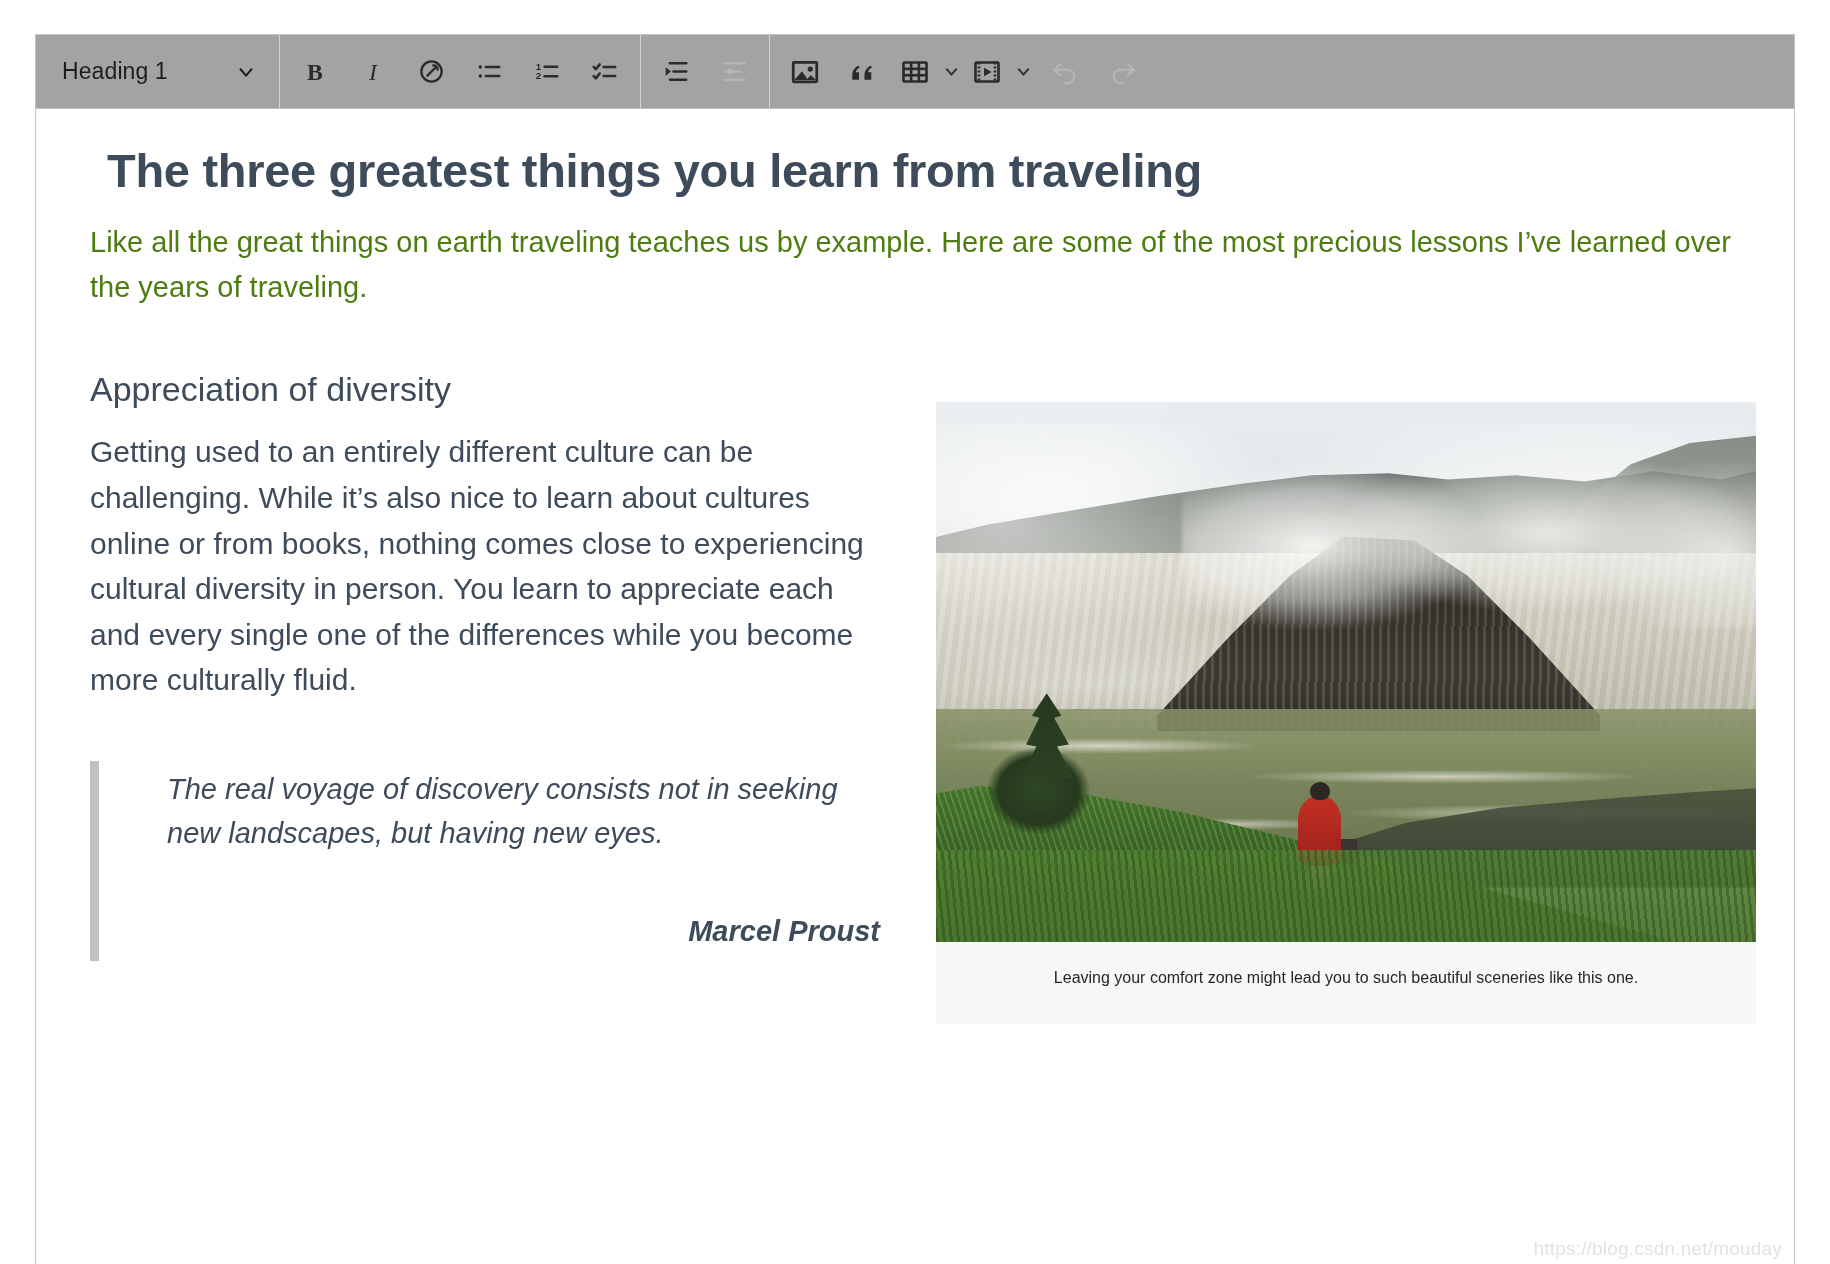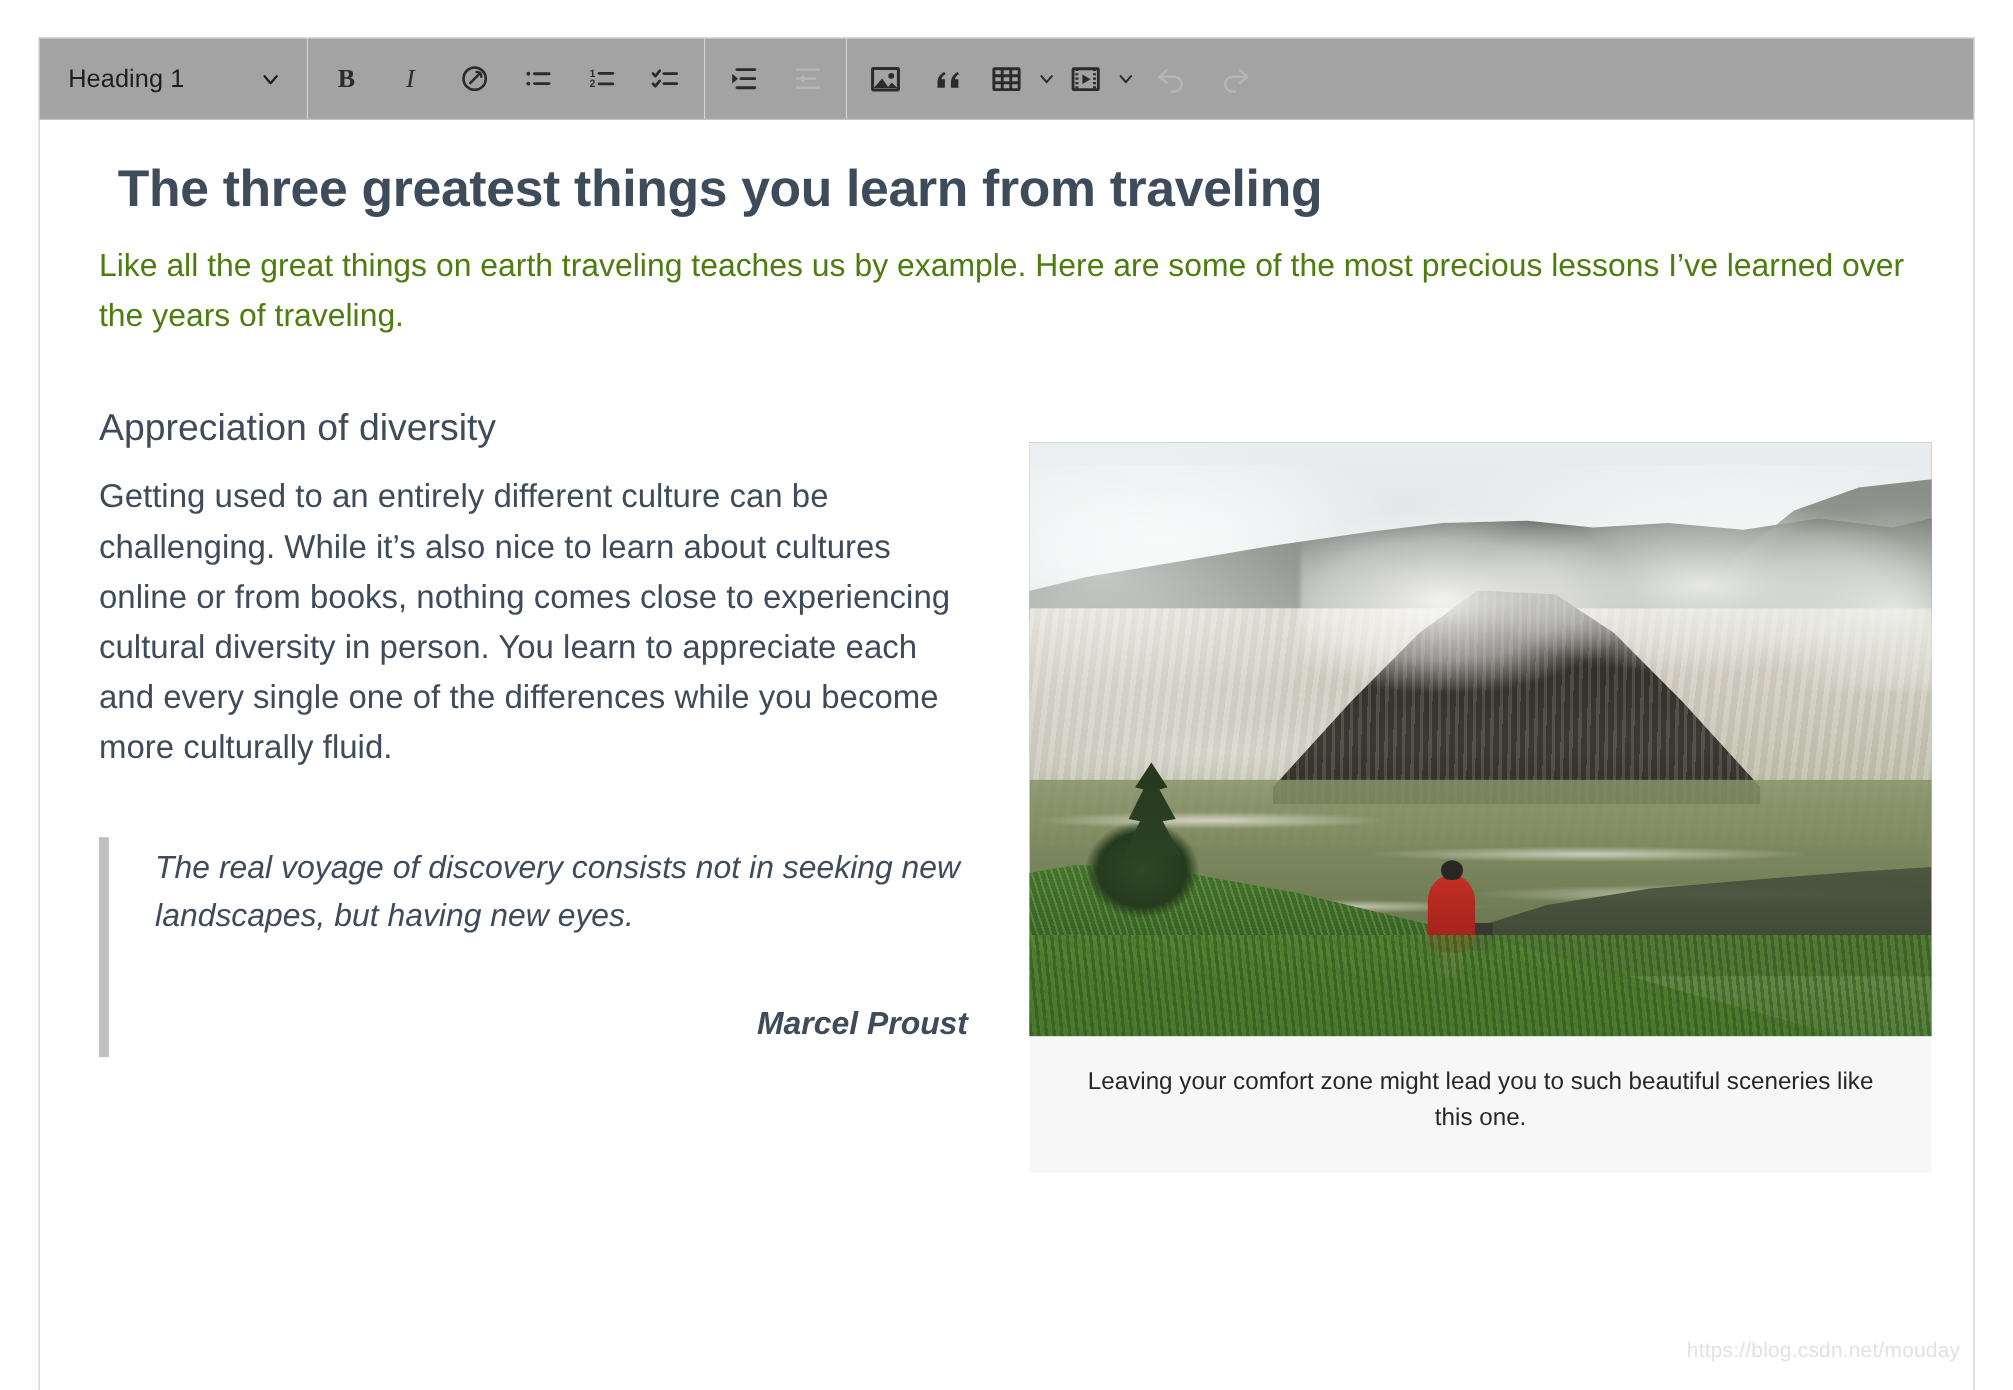--- a/index.html
+++ b/index.html
@@ -138,21 +138,21 @@
   .para {
     font-size: 30px;
     line-height: 1.52;
     color: #3e4b5b;
     margin: 0;
   }
 
   .blockquote {
     margin: 58px 0 0 0;
     border-left: 9px solid #c0c0c0;
-    padding: 6px 0 8px 42px;
+    padding: 6px 0 8px 68px;
   }
   .bq-text {
     font-size: 29px;
     line-height: 1.52;
     font-style: italic;
     color: #3e4b5b;
     margin: 0;
   }
   .bq-author {
     font-size: 29px;
@@ -172,21 +172,21 @@
     position: relative;
     overflow: hidden;
     background: #9aa29a;
   }
   .caption-box {
     background: #f7f7f7;
     padding: 24px 40px 34px 40px;
     box-sizing: border-box;
   }
   .caption-text {
-    font-size: 22px;
+    font-size: 16px;
     line-height: 1.5;
     text-align: center;
     color: #262626;
     margin: 0;
   }
 
   
   .ph-sky {
     position: absolute; left:0; top:0; width:100%; height:48%;
     background: linear-gradient(to bottom, #e9edef 0%, #dfe4e6 40%, #d5d9d7 75%, #c8ccc6 100%);
@@ -299,21 +299,21 @@
   .ph-light {
     position: absolute; left:0; top:0; width:100%; height:100%;
     background: radial-gradient(ellipse 50% 40% at 8% 22%, rgba(255,255,255,.55) 0%, rgba(255,255,255,0) 70%);
     pointer-events: none;
   }
 
   
   .watermark {
     position: absolute;
     right: 12px;
-    bottom: 24px;
+    bottom: 4px;
     font-size: 19px;
     color: #e2e2e2;
     letter-spacing: .2px;
     user-select: none;
   }
 </style>
 </head>
 <body>
 
 <div class="editor">

